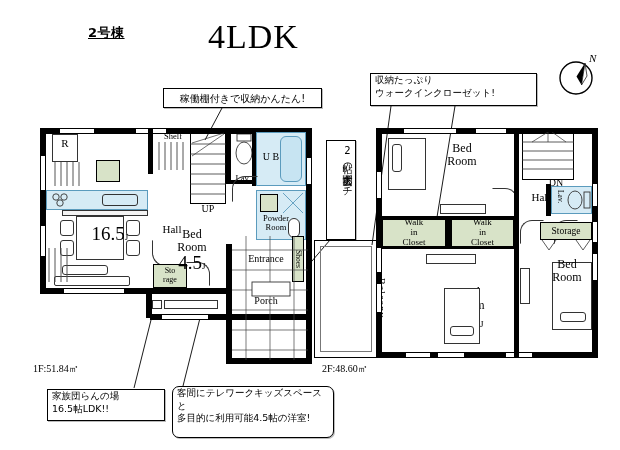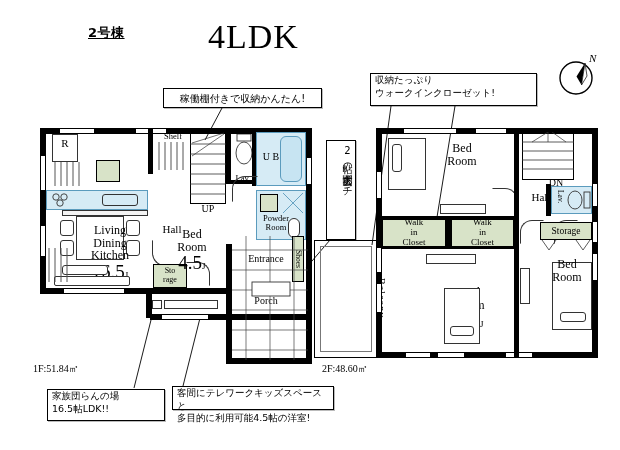--- a/index.html
+++ b/index.html
@@ -11,21 +11,21 @@
   #building-no{left:88px;top:24px;font-family:"DejaVu Sans",sans-serif;font-size:13px;font-weight:600;letter-spacing:.5px;text-decoration:underline;}
   #plan-type{left:208px;top:18px;font-family:"Liberation Serif",serif;font-size:34px;letter-spacing:1px;}
 
   
   .callout{border:1px solid #000;background:#fff;font-family:"DejaVu Sans",sans-serif;
            font-size:9.5px;line-height:1.32;padding:0 4px;box-sizing:border-box;
            box-shadow:1px 1px 0 #bbb;}
   #callout-shelf{left:163px;top:88px;width:159px;height:20px;font-size:10px;padding-top:3px;text-align:center;}
   #callout-wic{left:370px;top:73px;width:167px;height:33px;}
   #callout-ldk{left:47px;top:389px;width:118px;height:32px;}
-  #callout-guest{left:172px;top:386px;width:162px;height:24px;}
+  #callout-guest{left:172px;top:386px;width:162px;height:52px;border-radius:7px;}
   #callout-porch{left:326px;top:140px;width:30px;height:100px;padding:4px 2px;
                  writing-mode:vertical-rl;text-orientation:upright;font-size:10px;line-height:1.25;
                  letter-spacing:0px;}
 
   
   .area-label{font-family:"Liberation Serif",serif;font-size:10px;letter-spacing:0px;}
   #area-1f{left:33px;top:362px;}
   #area-2f{left:322px;top:362px;}
 
   
@@ -124,23 +124,20 @@
   <div class="fixt" style="left:62px;top:66px;width:36px;height:12px;border-radius:3px;background:#d6ebf5;"></div>
   <div class="fixt" style="left:22px;top:82px;width:86px;height:6px;background:#f4f4f4;"></div>
 
   <div class="fixt" style="left:36px;top:88px;width:48px;height:44px;"></div>
   <div class="fixt" style="left:20px;top:92px;width:14px;height:16px;border-radius:3px;"></div>
   <div class="fixt" style="left:20px;top:112px;width:14px;height:16px;border-radius:3px;"></div>
   <div class="fixt" style="left:86px;top:92px;width:14px;height:16px;border-radius:3px;"></div>
   <div class="fixt" style="left:86px;top:112px;width:14px;height:16px;border-radius:3px;"></div>
 
   <div class="lbl" style="left:20px;top:96px;width:100px;">
-    <div class="sml" style="white-space:pre-line;font-size:12px;">Living
-Dining
-Kitchen</div>
     <div style="margin-top:0px;">
       <span class="big">16.5</span><span class="tatami">J</span>
     </div>
   </div>
 
   <div class="fixt" style="left:22px;top:137px;width:46px;height:10px;border-radius:3px;"></div>
   <div class="fixt" style="left:14px;top:148px;width:76px;height:10px;border-radius:2px;"></div>
   <svg class="hatch" style="left:6px;top:120px;width:30px;height:38px;">
     <line x1="3" y1="0" x2="3" y2="34" stroke="#555" stroke-width="1"></line>
     <line x1="9" y1="0" x2="9" y2="34" stroke="#555" stroke-width="1"></line>

